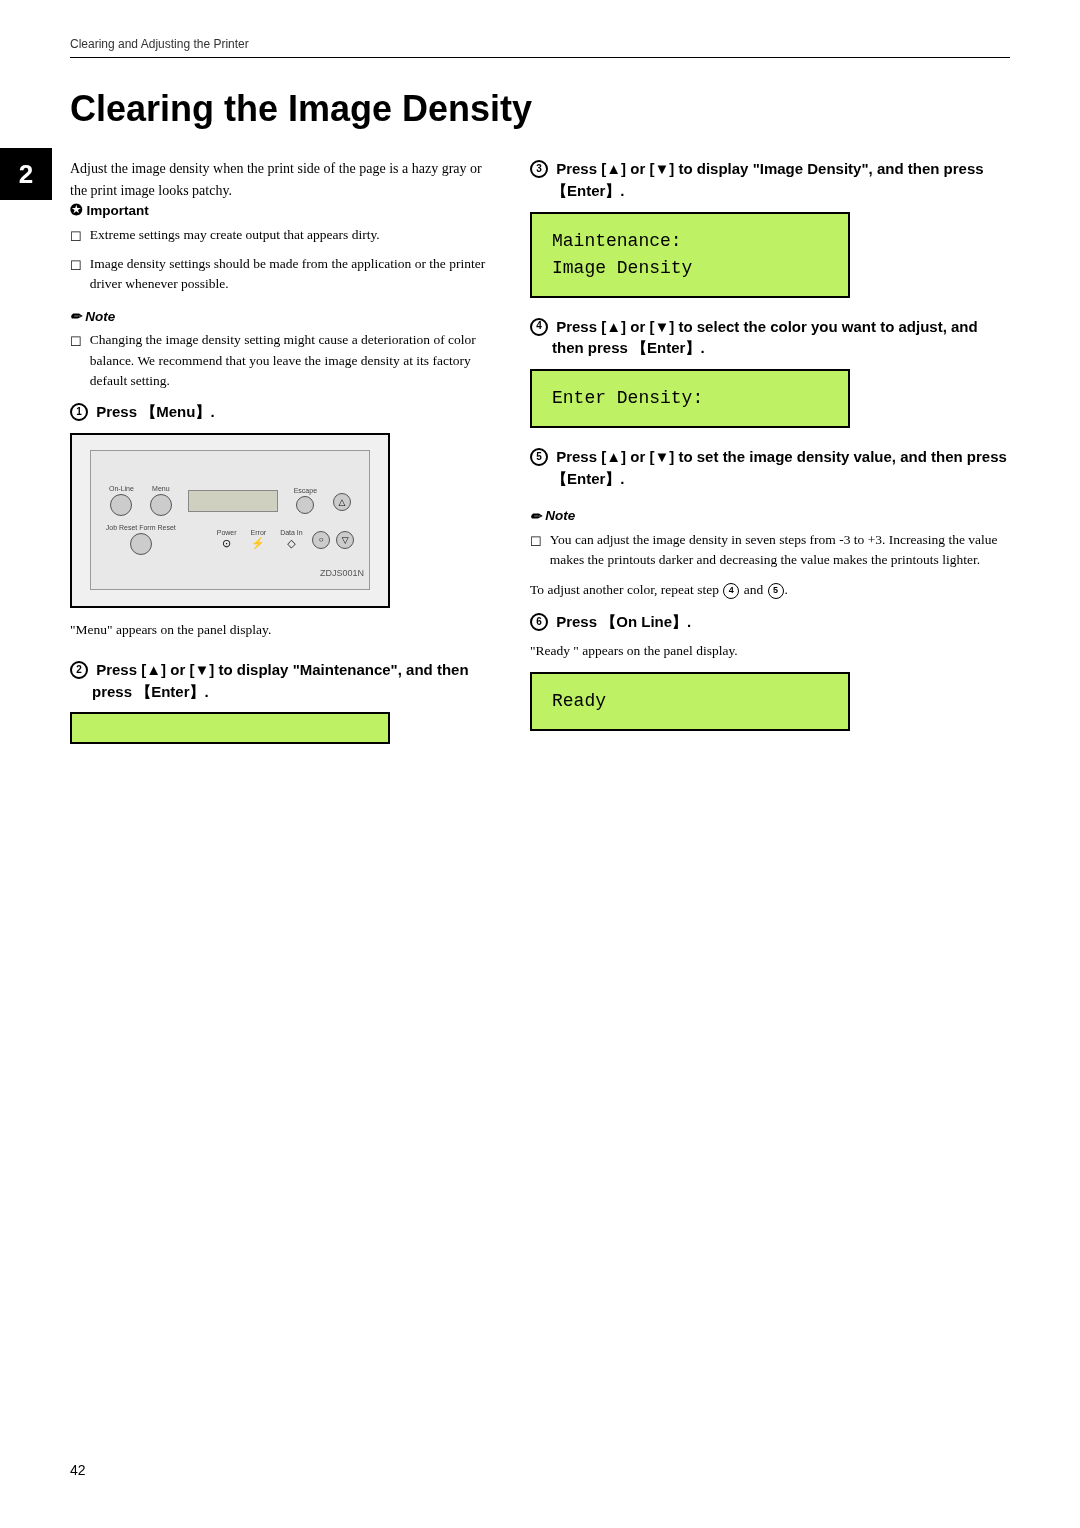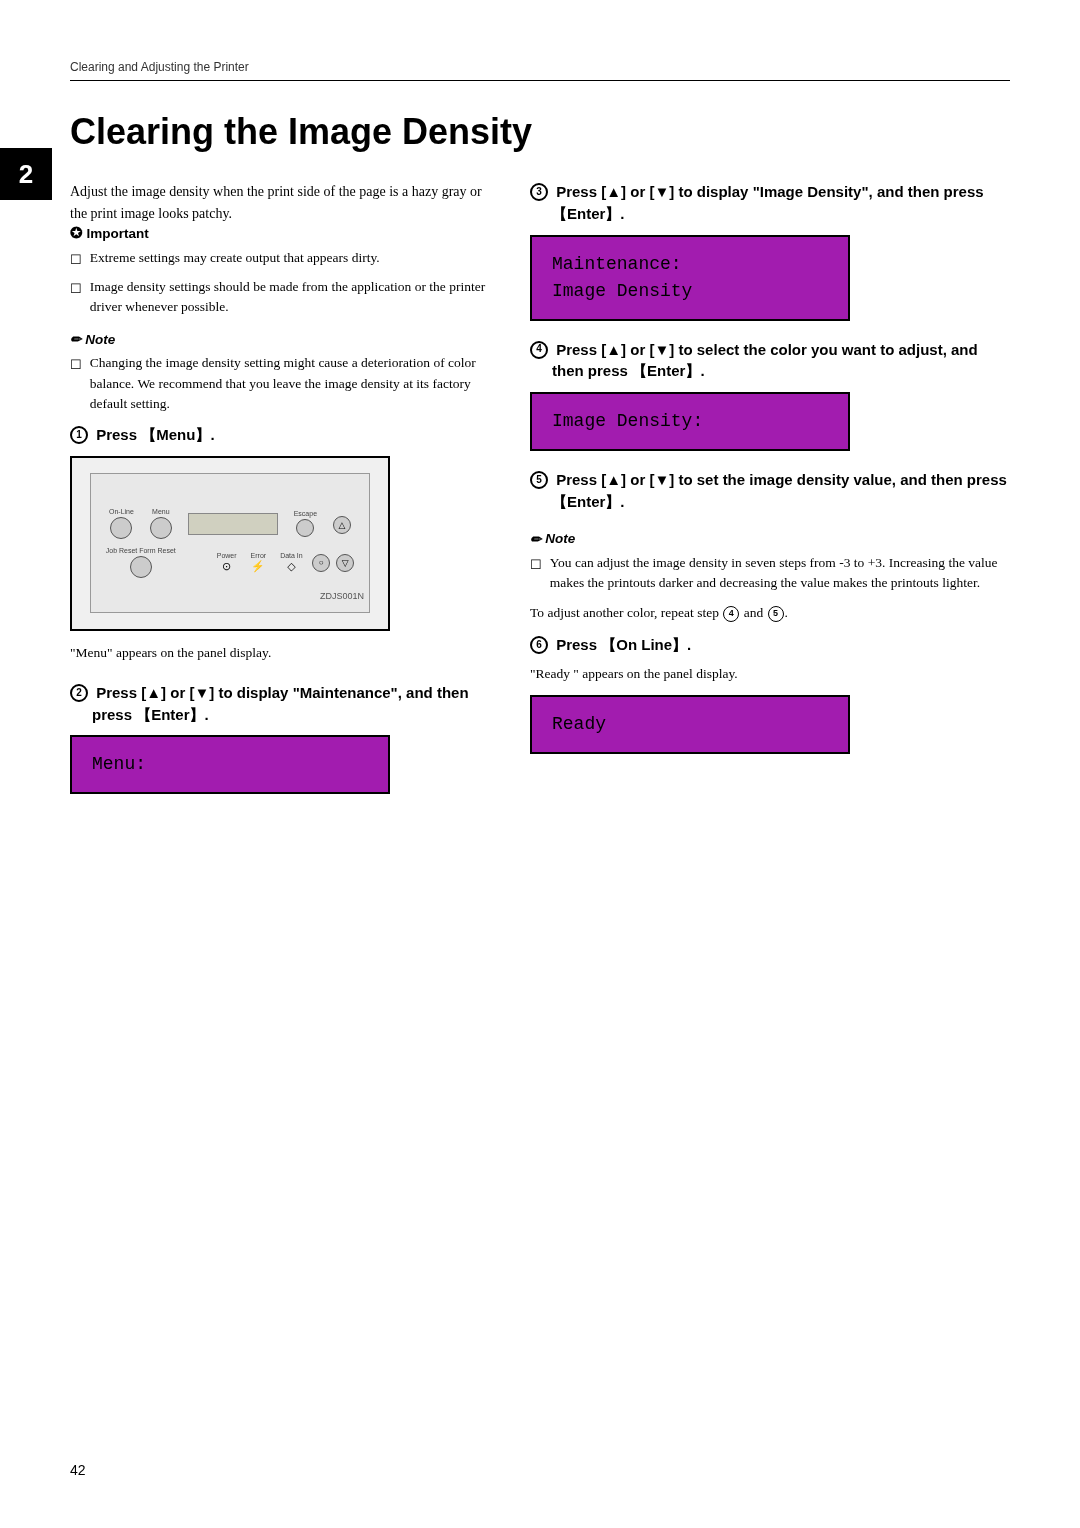--- a/index.html
+++ b/index.html
@@ -10,21 +10,21 @@
       color: #000;
       width: 1080px;
       min-height: 1528px;
       padding: 0;
     }
 
     .page {
       width: 1080px;
       min-height: 1528px;
       background: #fff;
-      padding: 60px 70px 60px 70px;
+      padding: 37px 70px 60px 70px;
       position: relative;
     }
 
     .breadcrumb-bar {
       display: flex;
       align-items: center;
       border-bottom: 1px solid #000;
       padding-bottom: 6px;
       margin-bottom: 30px;
     }
@@ -152,21 +152,21 @@
       border-radius: 50%;
       font-size: 10px;
       font-weight: bold;
       font-family: Arial, sans-serif;
       flex-shrink: 0;
       margin-top: 2px;
     }
 
     .lcd-box {
       border: 2px solid #000;
-      background: #a21caf;
+      background: #bef264;
       padding: 14px 20px;
       margin: 10px 0 14px 0;
       font-family: 'Courier New', Courier, monospace;
       font-size: 18px;
       line-height: 1.5;
       width: 320px;
     }
 
     .printer-diagram {
       border: 2px solid #000;
@@ -375,21 +375,20 @@
         <p class="step-text">"Menu" appears on the panel display.</p>
       </div>
 
       <div class="step-block">
         <div class="step-label">
           <span class="step-num-circle">2</span>
           <span>&nbsp;<span>Press</span> <strong>[<span>▲</span>]</strong> <span>or</span> <strong>[<span>▼</span>]</strong> <span>to display</span> <span>"Maintenance"</span><span>, and then press</span> <strong>【<span>Enter</span>】</strong><span>.</span></span>
         </div>
 
         <div class="lcd-box">
-          <div>Menu:</div>
         </div>
       </div>
 
     </div>
 
     <div class="right-col">
 
       <div class="step-block">
         <div class="step-label">
           <span class="step-num-circle">3</span>
@@ -402,21 +401,21 @@
         </div>
       </div>
 
       <div class="step-block">
         <div class="step-label">
           <span class="step-num-circle">4</span>
           <span>&nbsp;<span>Press</span> <strong>[<span>▲</span>]</strong> <span>or</span> <strong>[<span>▼</span>]</strong> <span>to select the color you want to adjust, and then press</span> <strong>【<span>Enter</span>】</strong><span>.</span></span>
         </div>
 
         <div class="lcd-box">
-          <div>Image Density:</div>
+          <div>Enter Density:</div>
         </div>
       </div>
 
       <div class="step-block">
         <div class="step-label">
           <span class="step-num-circle">5</span>
           <span>&nbsp;<span>Press</span> <strong>[<span>▲</span>]</strong> <span>or</span> <strong>[<span>▼</span>]</strong> <span>to set the image density value, and then press</span> <strong>【<span>Enter</span>】</strong><span>.</span></span>
         </div>
 
       </div>

